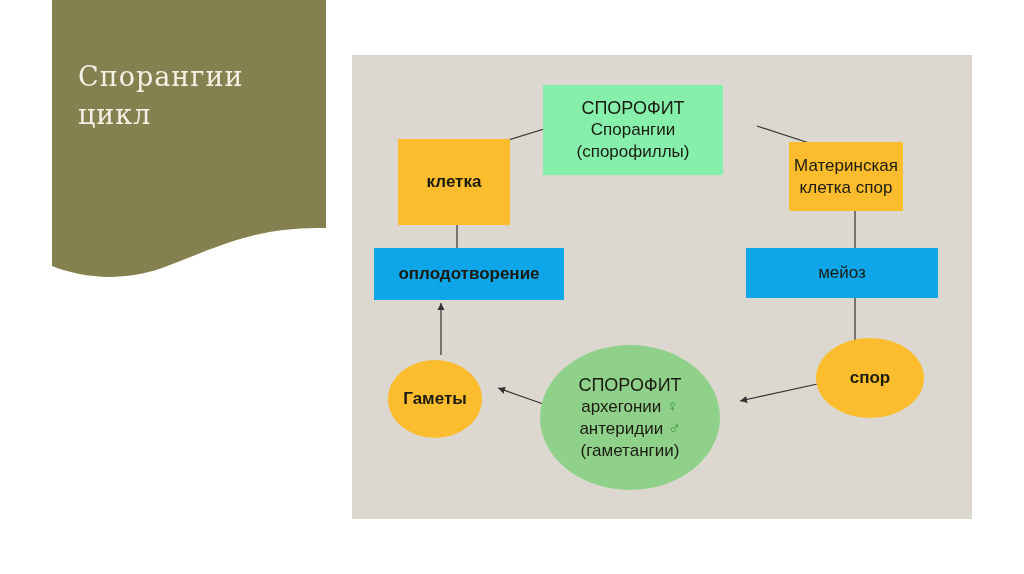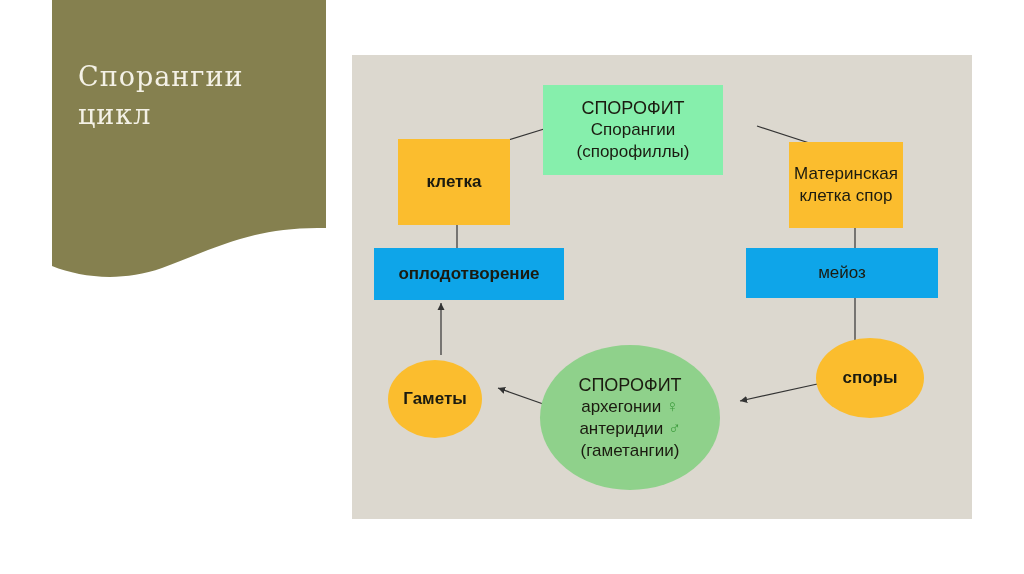--- a/index.html
+++ b/index.html
@@ -49,31 +49,31 @@
       <line x1="108" y1="100" x2="205" y2="70"></line>
     </g>
   </svg>
 
   <div class="node rect-green" style="left:191px;top:30px;width:180px;height:90px;">
     <span style="font-size:18px;">СПОРОФИТ</span>
     <span>Спорангии</span>
     <span>(спорофиллы)</span>
   </div>
 
-  <div class="node rect-orange" style="left:437px;top:87px;width:114px;height:86px;">
+  <div class="node rect-orange" style="left:437px;top:87px;width:114px;height:69px;">
     <span>Материнская</span>
     <span>клетка спор</span>
   </div>
 
   <div class="node rect-yellow" style="left:394px;top:193px;width:192px;height:50px;">
     <span style="font-weight:normal;">мейоз</span>
   </div>
 
   <div class="node ellipse-orange" style="left:464px;top:283px;width:108px;height:80px;">
-    <span style="font-weight:bold;">споры</span>
+    <span style="font-weight:bold;">спор</span>
   </div>
 
   <div class="node ellipse-green" style="left:188px;top:290px;width:180px;height:145px;">
     <span style="font-size:18px;">СПОРОФИТ</span>
     <span>
       <span>архегонии</span>
       <span class="sym">♀</span>
     </span>
     <span>
       <span>антеридии</span>

